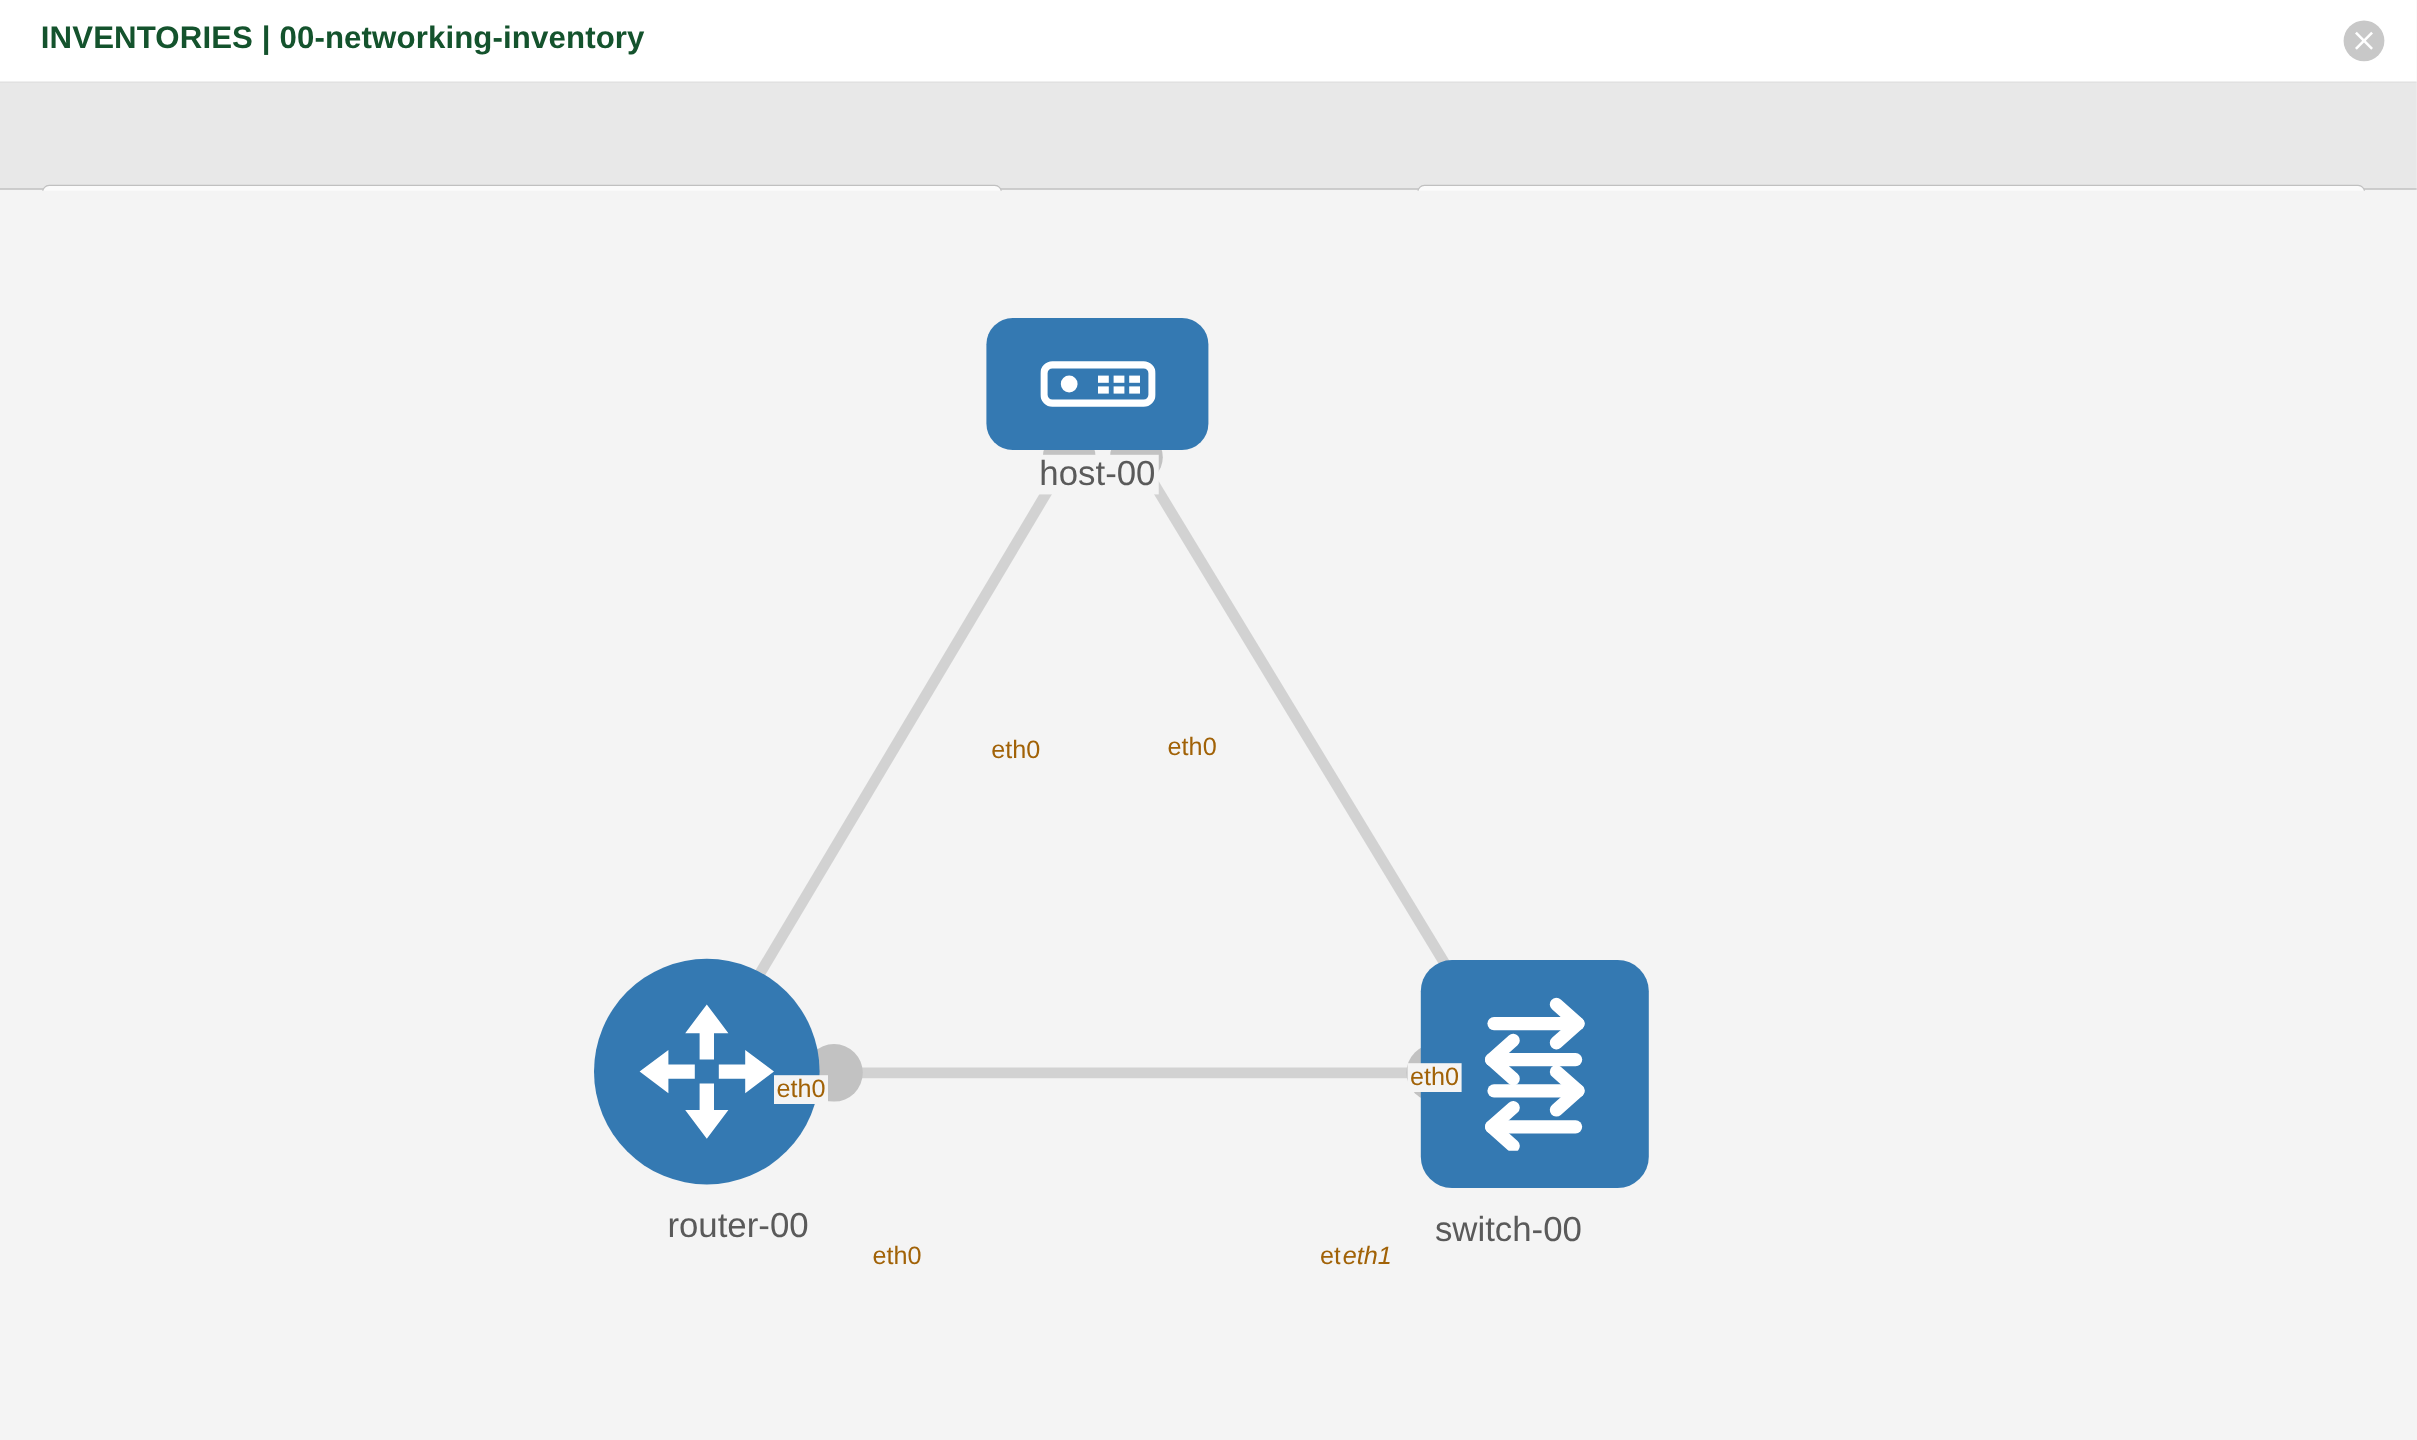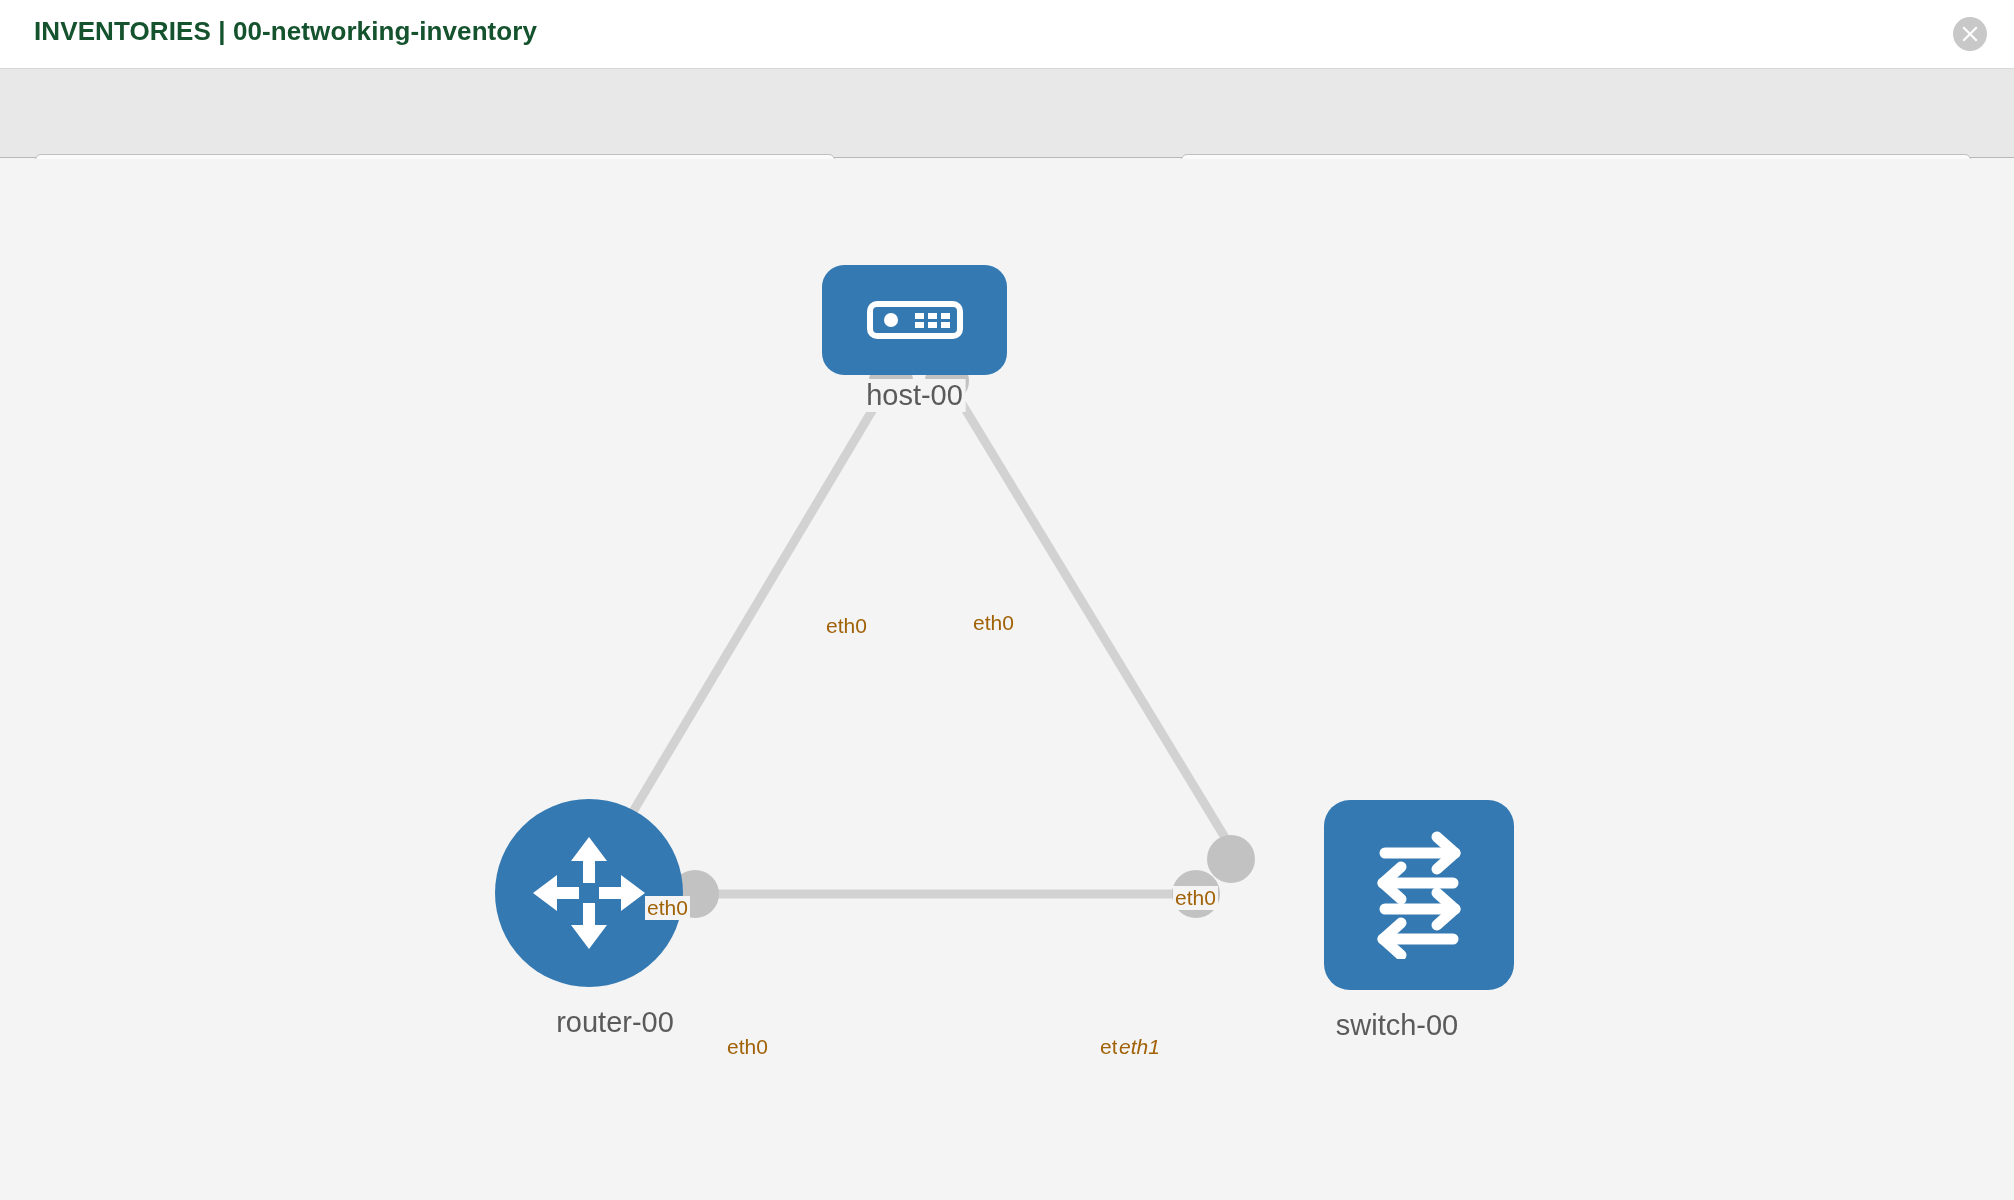--- a/index.html
+++ b/index.html
@@ -196,21 +196,21 @@
             <path d="M62 6 L80 30 L68 30 L68 52 L56 52 L56 30 L44 30 Z"></path>
             <path d="M62 118 L44 94 L56 94 L56 72 L68 72 L68 94 L80 94 Z"></path>
             <path d="M6 62 L30 44 L30 56 L52 56 L52 68 L30 68 L30 80 Z"></path>
             <path d="M118 62 L94 80 L94 68 L72 68 L72 56 L94 56 L94 44 Z"></path>
           </g>
         </svg>
       </div>
       <div class="node-label" style="top:207px;margin-left:26px;">router-00</div>
     </div>
 
-    <div class="node node-switch" style="left:1280px; top:641px;padding-left:44px;">
+    <div class="node node-switch" style="left:1140px; top:641px;padding-left:44px;">
       <div class="node-shape">
         <svg width="128" height="128" viewBox="0 0 128 128">
           <g stroke="#ffffff" stroke-width="11" fill="none" stroke-linecap="round" stroke-linejoin="round">
             <line x1="30" y1="22" x2="100" y2="22"></line>
             <polyline points="82,6 100,22 82,38"></polyline>
             <line x1="98" y1="52" x2="28" y2="52"></line>
             <polyline points="46,36 28,52 46,68"></polyline>
             <line x1="30" y1="78" x2="100" y2="78"></line>
             <polyline points="82,62 100,78 82,94"></polyline>
             <line x1="98" y1="108" x2="28" y2="108"></line>

